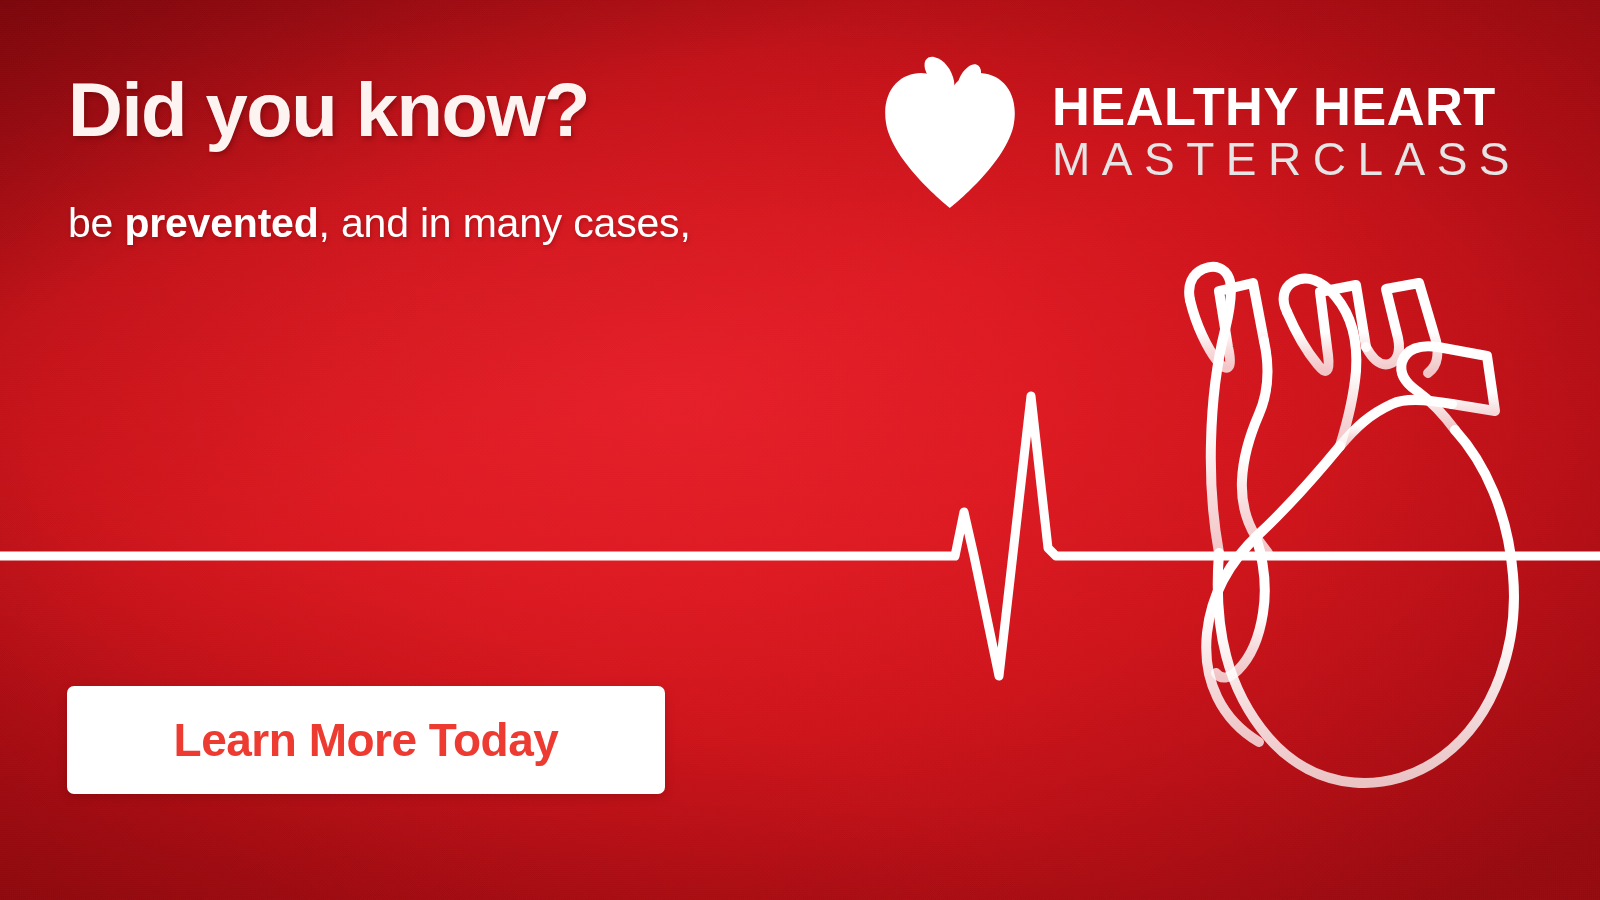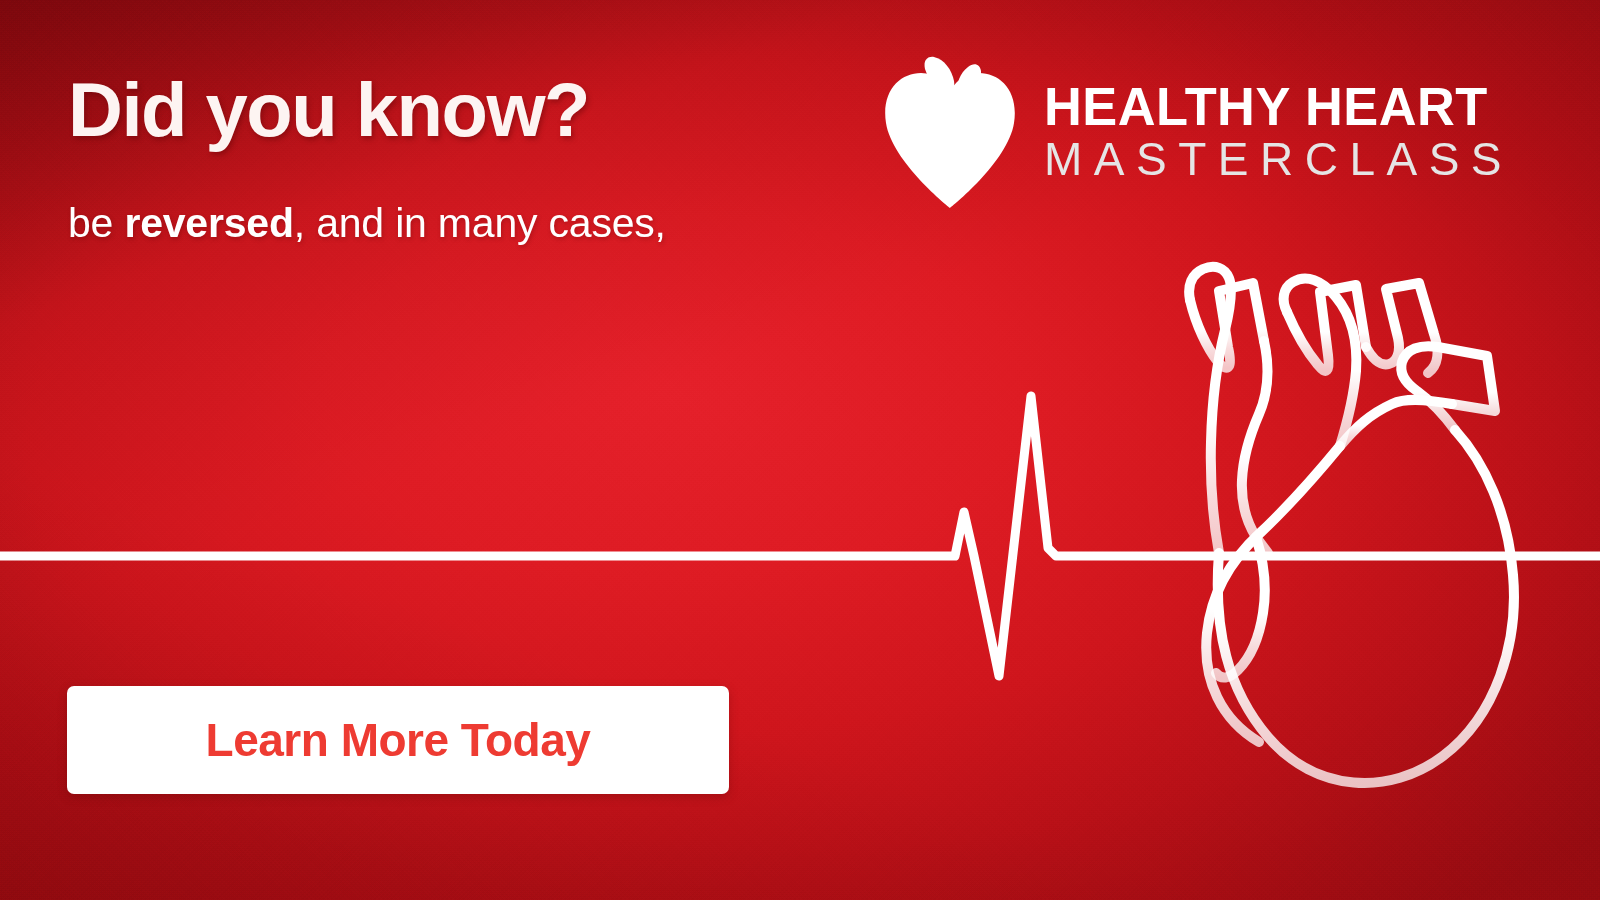--- a/index.html
+++ b/index.html
@@ -84,21 +84,21 @@
     text-shadow: 1px 2px 4px rgba(90,0,5,0.30);
   }
   .body-copy b { font-weight: 700; }
   .body-line { white-space: nowrap; }
 
   
   .cta {
     position: absolute;
     left: 67px;
     top: 686px;
-    width: 662px;
+    width: 598px;
     height: 108px;
     background: #ffffff;
     border-radius: 7px;
     display: flex;
     align-items: center;
     justify-content: center;
     box-shadow: 0 3px 10px rgba(80,0,4,0.25);
     cursor: pointer;
     border: none;
     padding: 0;
@@ -111,21 +111,21 @@
     white-space: nowrap;
   }
 
   
   .logo {
     position: absolute;
     left: 884px;
     top: 56px;
     display: flex;
     align-items: center;
-    gap: 28px;
+    gap: 36px;
   }
   .logo-mark { width: 132px; height: 152px; display:block; flex: 0 0 auto; }
   .logo-words { display: flex; flex-direction: column; }
   .logo-line1 {
     font-size: 54px;
     font-weight: 900;
     color: #ffffff;
     letter-spacing: 0.5px;
     line-height: 0.98;
     white-space: nowrap;
@@ -242,21 +242,21 @@
              L999 676
              L1031 396
              L1048 548
              L1056 556
              L1600 556" fill="none" stroke="#ffffff" stroke-width="9" stroke-linecap="round" stroke-linejoin="round"></path>
   </svg>
 
   <div class="headline">Did you know?</div>
 
   <div class="body-copy">
-    <div class="body-line"><span>be </span><b>reversed</b><span>, and in many cases,</span></div>
+    <div class="body-line"><span>be </span><b>prevented</b><span>, and in many cases,</span></div>
   </div>
 
   <button class="cta">
     <span class="cta-label">Learn More Today</span>
   </button>
 
   <div class="logo">
     <svg class="logo-mark" viewBox="0 0 132 152" aria-hidden="true">
 
       <path fill="#ffffff" d="M66 152

